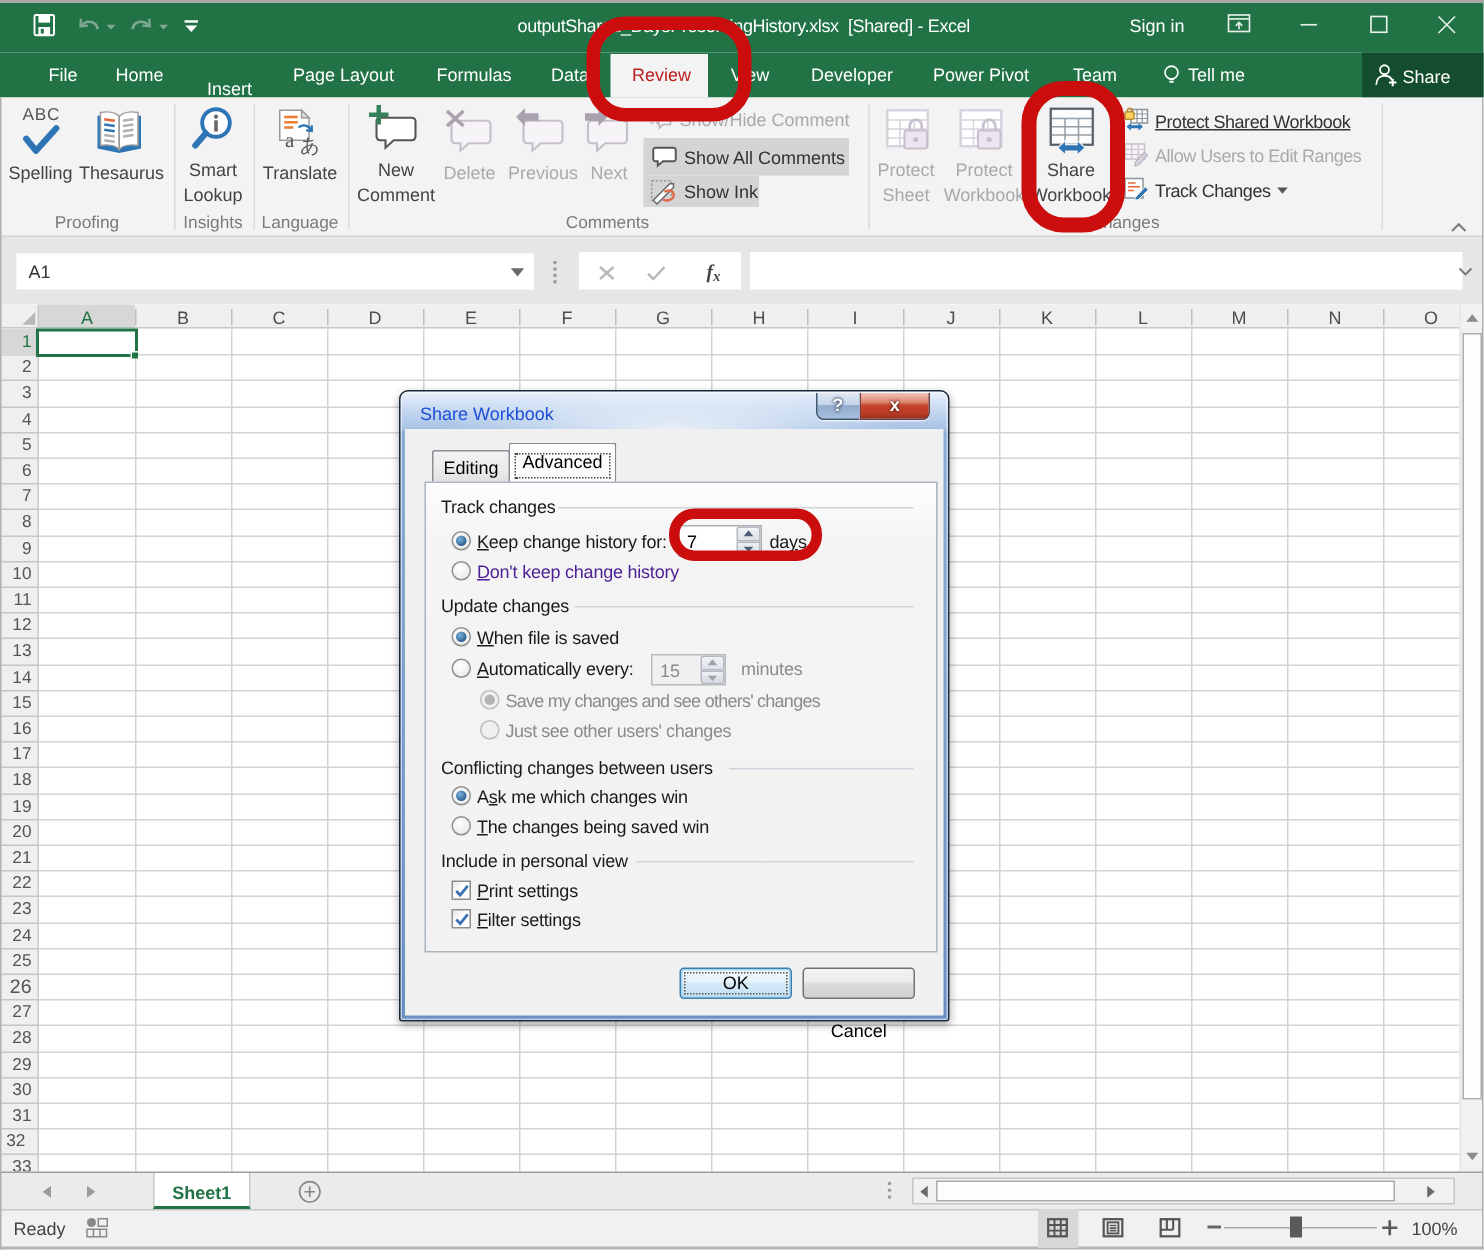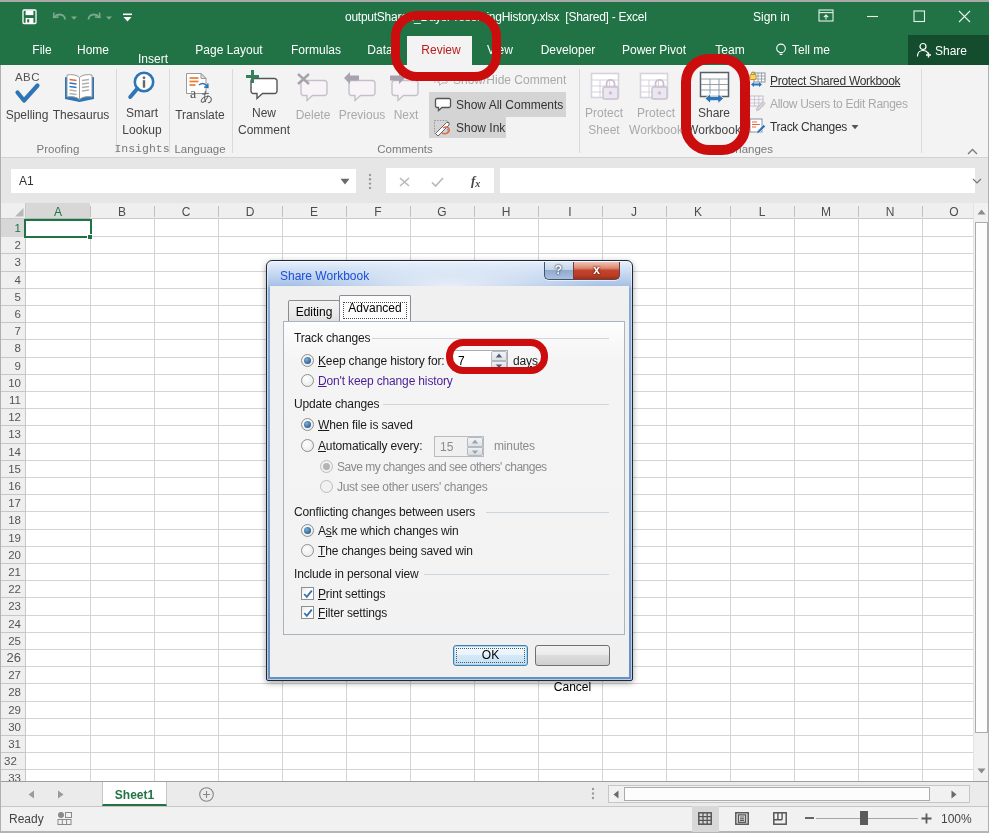--- a/index.html
+++ b/index.html
@@ -70,21 +70,21 @@
     </g>
   </svg>
 <div class="t" style="left:935px;top:44px;color:#fff;">Share</div>
 <div style="left:0;top:65px;width:989px;height:93px;background:#f3f3f3;border-bottom:1px solid #d2d2d2;"></div>
 <div style="left:115.5px;top:69px;width:1px;height:84px;background:#dadada;"></div>
 <div style="left:169px;top:69px;width:1px;height:84px;background:#dadada;"></div>
 <div style="left:231.5px;top:69px;width:1px;height:84px;background:#dadada;"></div>
 <div style="left:579px;top:69px;width:1px;height:84px;background:#dadada;"></div>
 <div style="left:920.5px;top:69px;width:1px;height:84px;background:#dadada;"></div>
 <div class="t" style="left:-2px;top:141.5px;width:120px;text-align:center;color:#7a7a7a;font-size:11.5px;">Proofing</div>
-<div class="t" style="left:82px;top:141.5px;width:120px;text-align:center;color:#7a7a7a;font-size:11.5px;font-family:Liberation Mono, monospace;">Insights</div>
+<div class="t" style="left:82px;top:141.5px;width:120px;text-align:center;color:#7a7a7a;font-size:11.5px;">Insights</div>
 <div class="t" style="left:140px;top:141.5px;width:120px;text-align:center;color:#7a7a7a;font-size:11.5px;">Language</div>
 <div class="t" style="left:345px;top:141.5px;width:120px;text-align:center;color:#7a7a7a;font-size:11.5px;">Comments</div>
 <div class="t" style="left:690px;top:141.5px;width:120px;text-align:center;color:#7a7a7a;font-size:11.5px;">Changes</div>
 <svg style="left:967px;top:147px" width="11" height="8" viewBox="0 0 11 8">
     <path d="M1 7 L5.5 2.5 L10 7" fill="none" stroke="#7a7a7a" stroke-width="1.3"></path>
   </svg>
 <div class="t" style="left:0px;top:70px;width:55px;text-align:center;color:#555;font-size:11.5px;letter-spacing:.5px;">ABC</div>
 <svg style="left:15px;top:84px" width="25" height="20" viewBox="0 0 25 20">
 <path d="M2.5 8.5 L9 16.5 L22.5 1.5" fill="none" stroke="#2e75b6" stroke-width="4.2" stroke-linecap="round" stroke-linejoin="round"></path>
   </svg>

